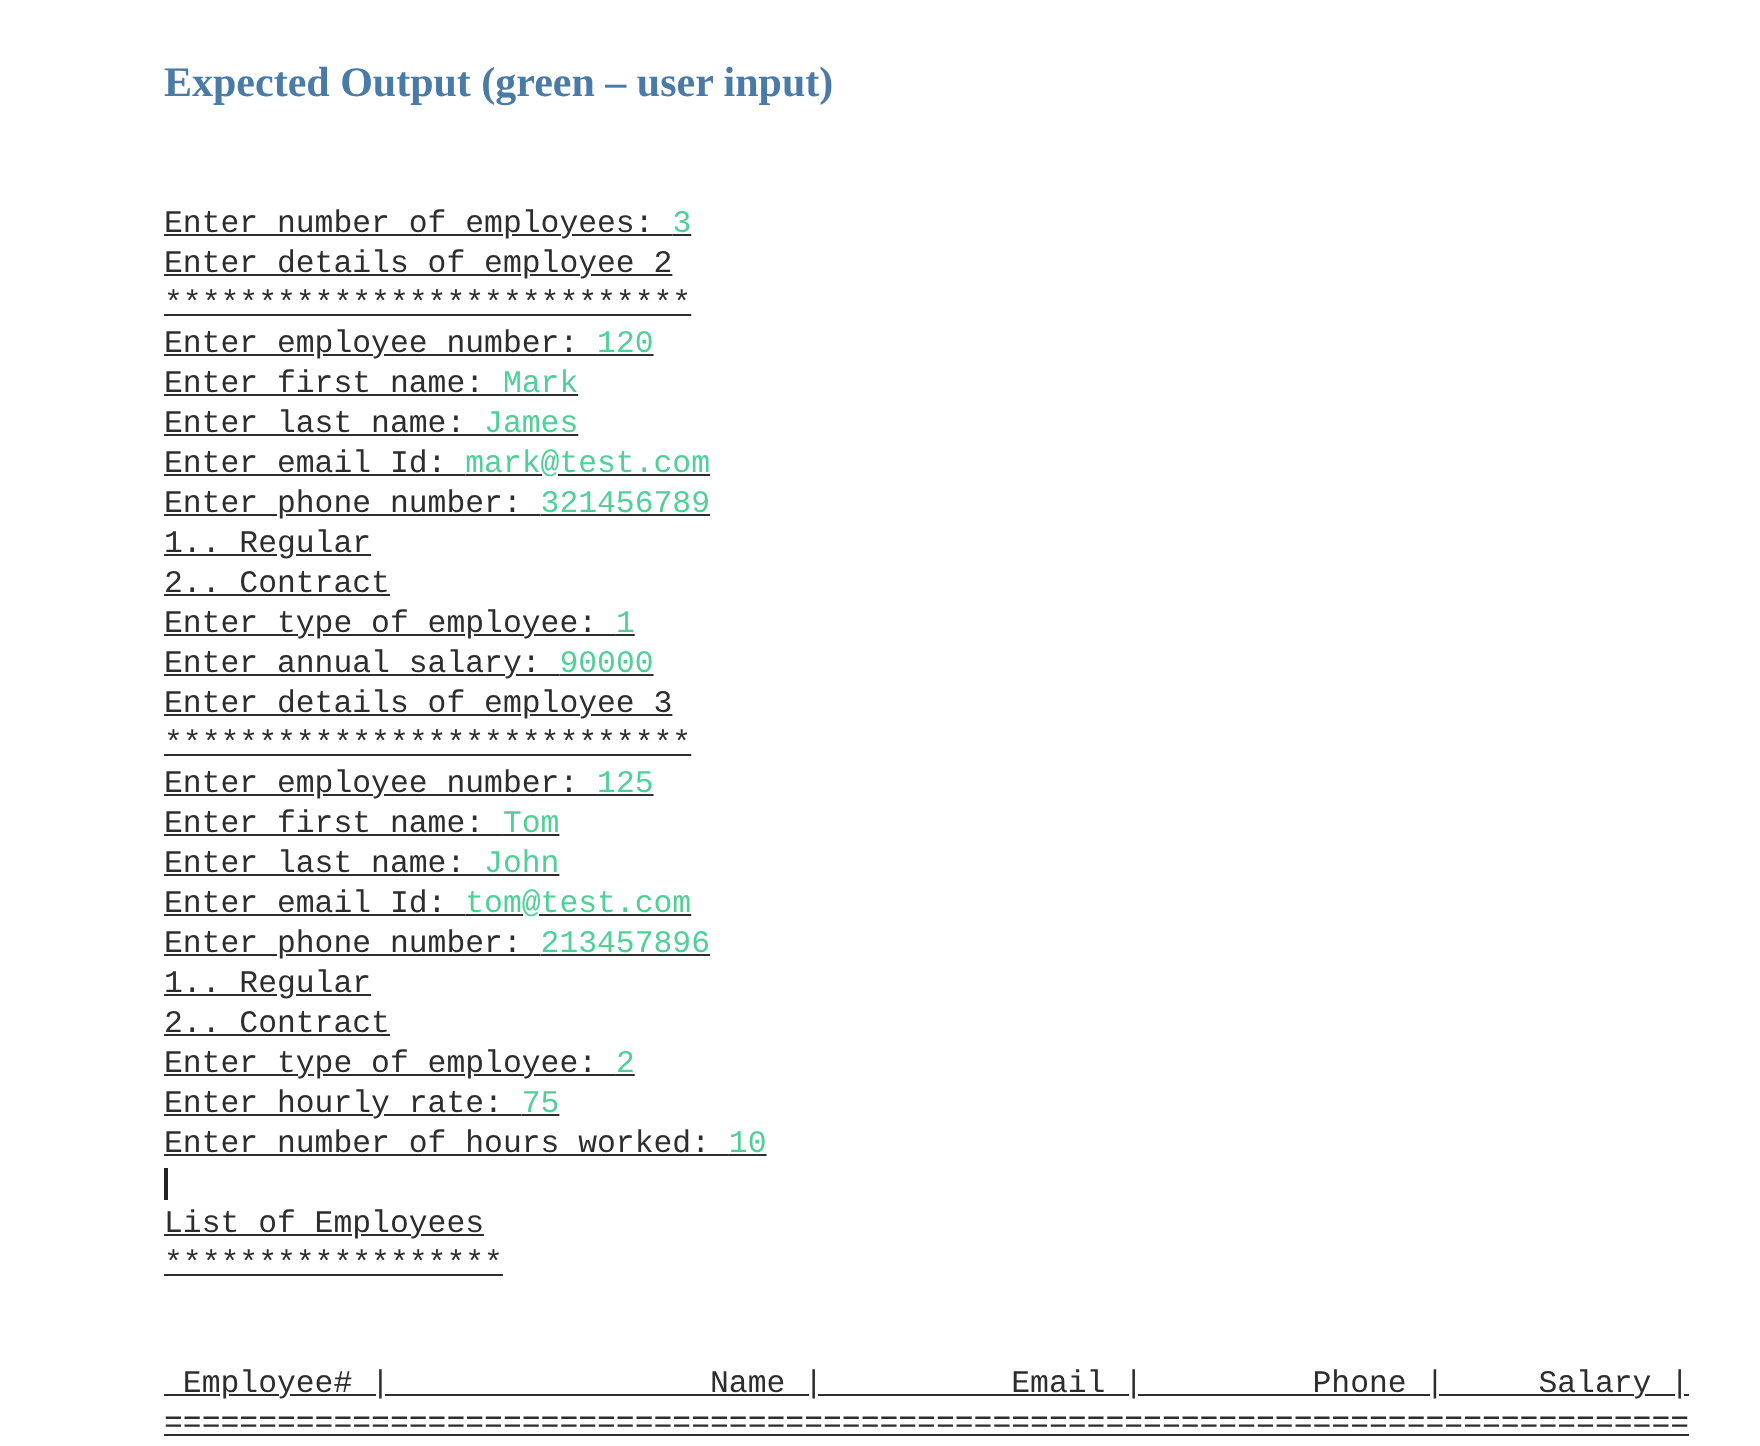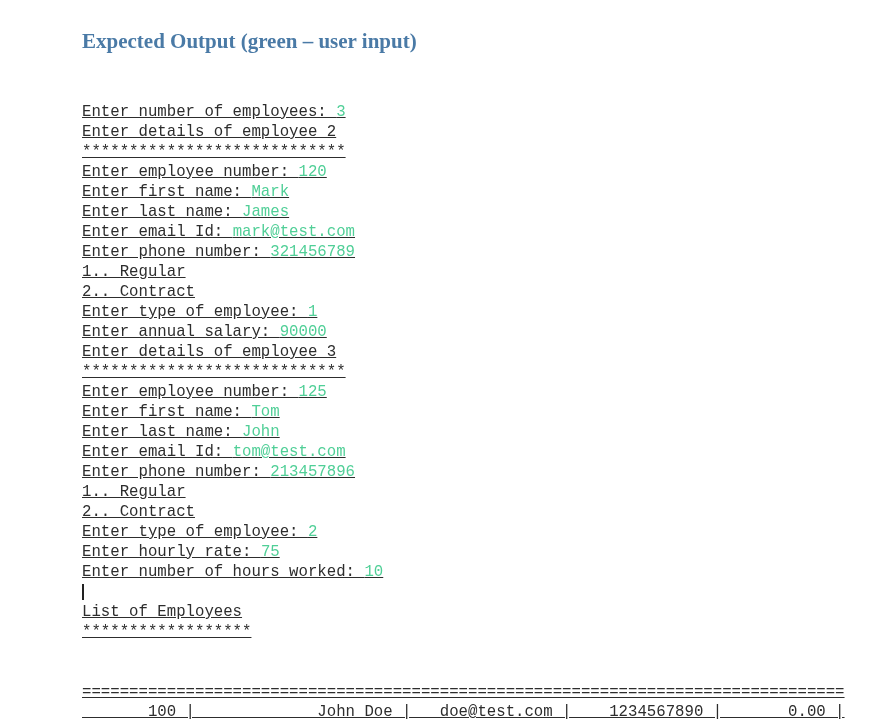--- a/index.html
+++ b/index.html
@@ -44,15 +44,15 @@
     vertical-align: top;
   }
 </style>
 </head>
 <body>
 
 <div class="page">
   <h1 class="page-title">Expected Output (green – user input)</h1>
   <div class="console">
     <div><div class="line"><span>Enter number of employees: </span><span class="green">3</span></div><div class="line"><span>Enter details of employee 2</span></div><div class="line"><span>****************************</span></div><div class="line"><span>Enter employee number: </span><span class="green">120</span></div><div class="line"><span>Enter first name: </span><span class="green">Mark</span></div><div class="line"><span>Enter last name: </span><span class="green">James</span></div><div class="line"><span>Enter email Id: </span><span class="green">mark@test.com</span></div><div class="line"><span>Enter phone number: </span><span class="green">321456789</span></div><div class="line"><span>1.. Regular</span></div><div class="line"><span>2.. Contract</span></div><div class="line"><span>Enter type of employee: </span><span class="green">1</span></div><div class="line"><span>Enter annual salary: </span><span class="green">90000</span></div><div class="line"><span>Enter details of employee 3</span></div><div class="line"><span>****************************</span></div><div class="line"><span>Enter employee number: </span><span class="green">125</span></div><div class="line"><span>Enter first name: </span><span class="green">Tom</span></div><div class="line"><span>Enter last name: </span><span class="green">John</span></div><div class="line"><span>Enter email Id: </span><span class="green">tom@test.com</span></div><div class="line"><span>Enter phone number: </span><span class="green">213457896</span></div><div class="line"><span>1.. Regular</span></div><div class="line"><span>2.. Contract</span></div><div class="line"><span>Enter type of employee: </span><span class="green">2</span></div><div class="line"><span>Enter hourly rate: </span><span class="green">75</span></div><div class="line"><span>Enter number of hours worked: </span><span class="green">10</span></div><div class="line"><span class="cursor"></span></div><div class="line"><span>List of Employees</span></div><div class="line"><span>******************</span></div></div>
-    <div><div class="line">=================================================================================</div><div class="line">       100 |             John Doe |   doe@test.com |    1234567890 |       0.00 |</div></div>
+    <div><div class="line"> Employee# |                 Name |          Email |         Phone |     Salary |</div><div class="line">=================================================================================</div><div class="line">       100 |             John Doe |   doe@test.com |    1234567890 |       0.00 |</div></div>
   </div>
 </div>
 
 </body></html>

